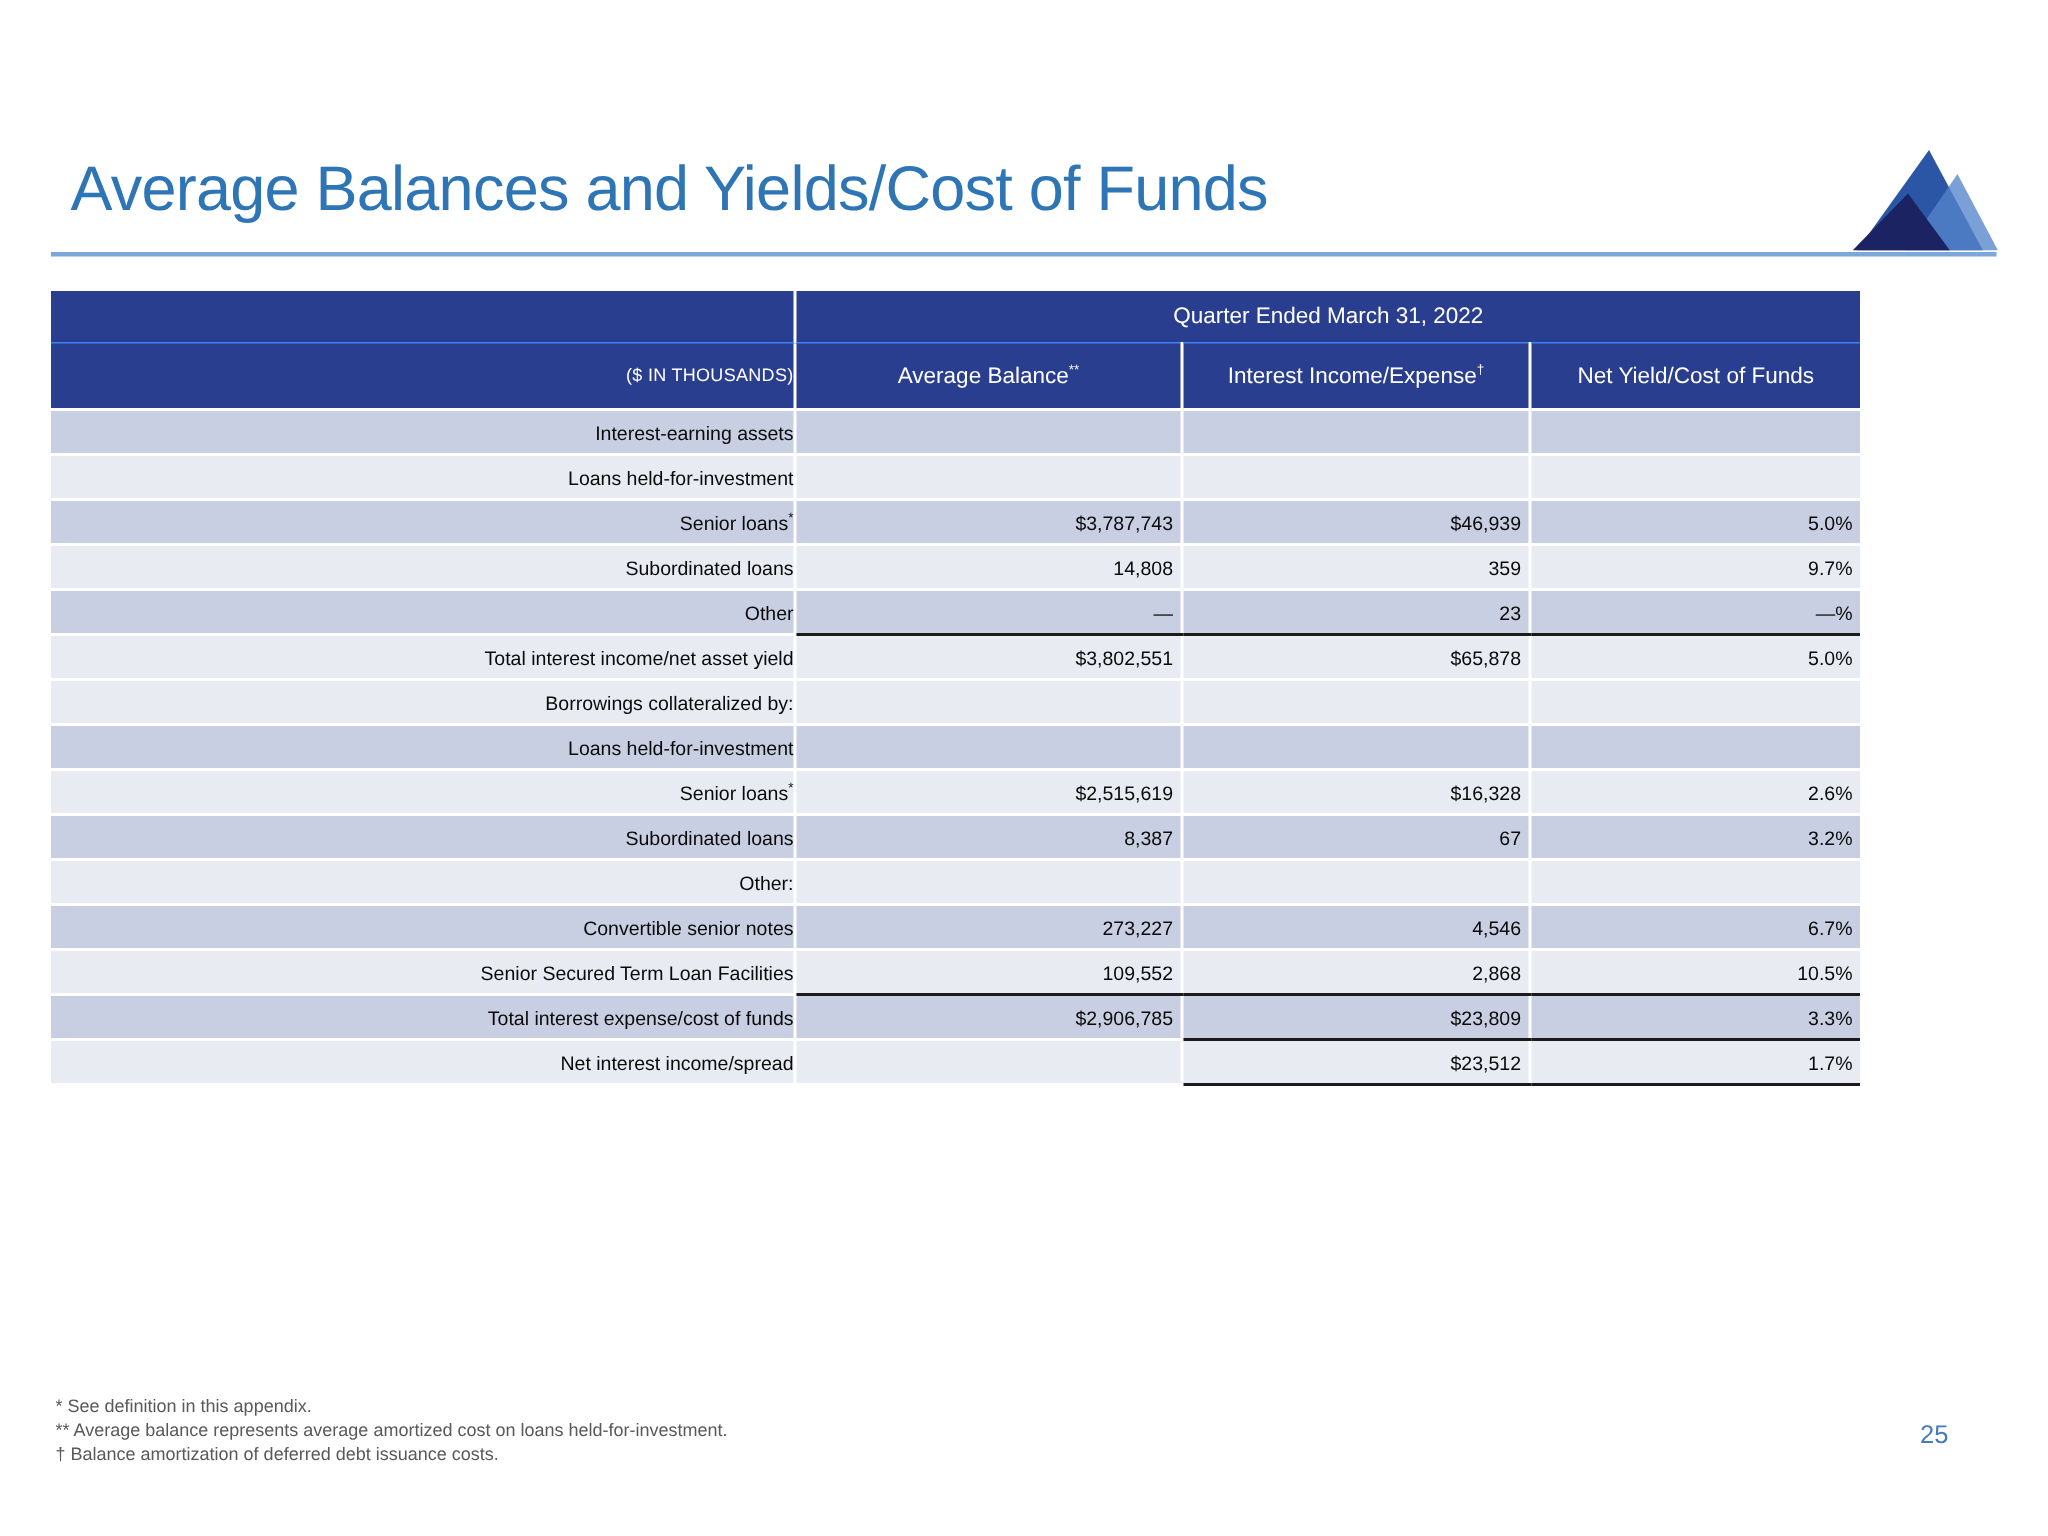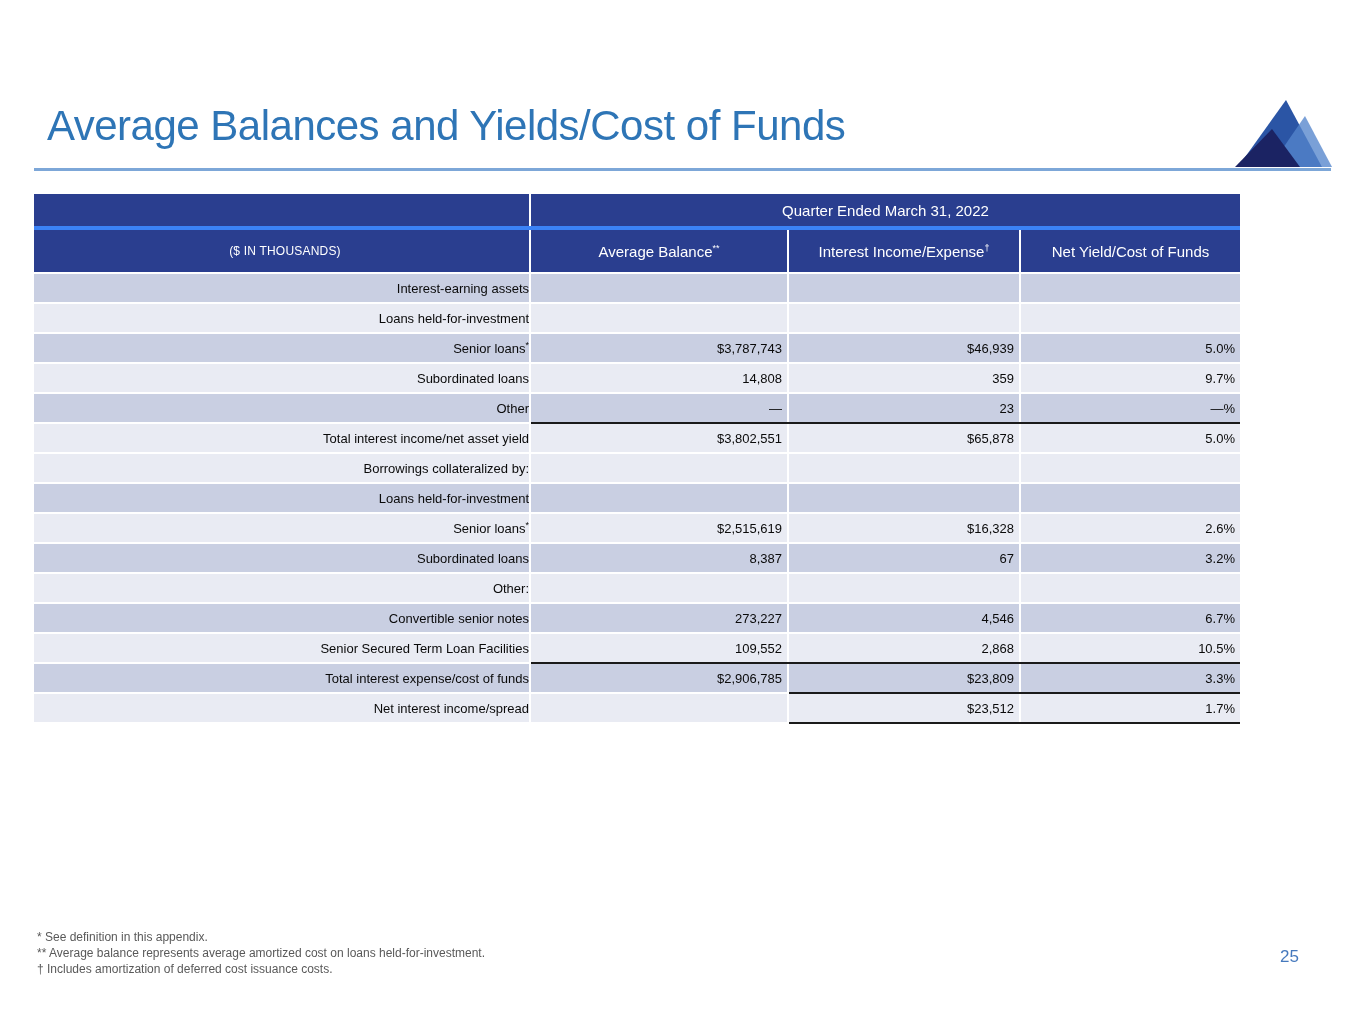--- a/index.html
+++ b/index.html
@@ -28,24 +28,24 @@
   }
   col.c-label  { width: 496px; }
   col.c-avg    { width: 258px; }
   col.c-int    { width: 232px; }
   col.c-yield  { width: 220px; }
 
   th, td { border-right: 2px solid #ffffff; border-bottom: 2px solid #ffffff; }
   th:last-child, td:last-child { border-right: none; }
 
   thead th { background: #2A3E8F; color: #ffffff; font-weight: 400; }
-  tr.h-span th { height: 34px; border-bottom: 4px solid #3b82f6; }
+  tr.h-span th { height: 34px; border-bottom: 1px solid #3b82f6; }
   th.span-h { text-align: center; font-size: 15px; }
   tr.h-cols th { height: 45px; }
-  th.corner-label { text-align: center; font-size: 12px; padding-left: 7px; letter-spacing: 0.2px; }
+  th.corner-label { text-align: right; font-size: 12px; padding-left: 7px; letter-spacing: 0.2px; }
   th.col-h { text-align: center; font-size: 15px; }
   sup { font-size: 9px; vertical-align: super; line-height: 0; }
 
   tbody td { height: 30px; vertical-align: middle; }
   td.shade-dark  { background: #C9CFE2; }
   td.shade-light { background: #E9EBF3; }
   td.lbl { text-align: right; }
   td.num { text-align: right; padding-right: 5px; font-size: 13px; }
   td.ul  { border-bottom: 2px solid #1a1a1a; }
 
@@ -183,18 +183,18 @@
           <td class="num shade-light"></td>
           <td class="num shade-light ul">$23,512</td>
           <td class="num shade-light ul">1.7%</td>
         </tr>
       </tbody>
   </table>
 
   <div class="footnotes">
     <div>* See definition in this appendix.</div>
     <div>** Average balance represents average amortized cost on loans held-for-investment.</div>
-    <div>† Includes amortization of deferred cost issuance costs.</div>
+    <div>† Balance amortization of deferred debt issuance costs.</div>
   </div>
 
   <div class="pagenum">25</div>
 
 </div>
 
 </body></html>

